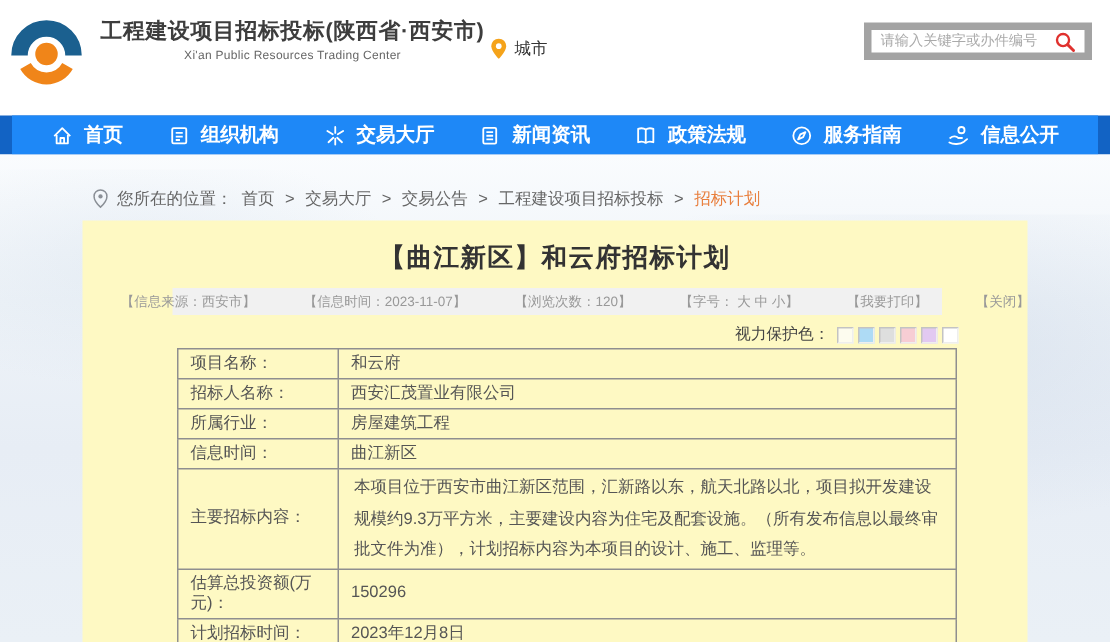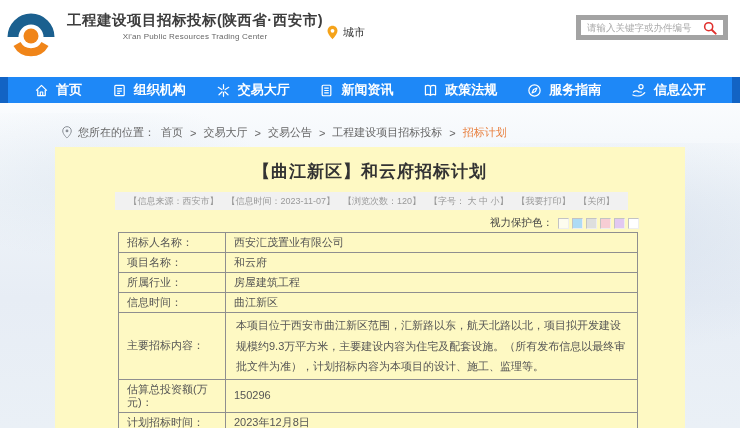--- a/index.html
+++ b/index.html
@@ -45,21 +45,21 @@
   .breadcrumb .seg { color:#666; cursor:pointer; }
   .breadcrumb .sep { color:#666; margin:0 1px; }
   .breadcrumb .seg.current { color:#e87e3c; cursor:default; }
 
   
   .panel { position:absolute; left:55px; top:147px; width:630px; height:281px; background:#fef9c3; z-index:2; }
   .art-title { position:absolute; left:0; top:13px; width:630px; text-align:center;
     font-size:17px; font-weight:bold; color:#333; letter-spacing:1px; }
   .metabar { position:absolute; left:60px; top:45px; width:513px; height:18px; background:#f1f1f1;
     display:flex; align-items:center; justify-content:center; gap:8px; }
-  .metabar span { font-size:9px; color:#999; white-space:nowrap; }
+  .metabar span { font-size:9px; color:#999; white-space:nowrap;margin-left:24px; }
   .eyerow { position:absolute; right:46px; top:69px; display:flex; align-items:center; gap:3px; }
   .eyerow .eyelabel { font-size:10.5px; color:#444; margin-right:2px;margin-left:16px; }
   .swatch { width:11px; height:11px; border:1px solid #c3c3c3; border-right-color:#eee;
     border-bottom-color:#eee; cursor:pointer; }
 
   
   .dtable { position:absolute; left:63px; top:85px; width:520px; border-collapse:collapse; }
   .dtable td { border:1px solid #8f8f8f; font-size:11px; color:#555;
     padding:3px 8px; vertical-align:middle; line-height:13px; }
   .dtable td.lab { width:107px; color:#555; }
@@ -200,28 +200,28 @@
       <span class="swatch" style="background: rgb(174, 219, 245);"></span>
       <span class="swatch" style="background: rgb(222, 223, 222);"></span>
       <span class="swatch" style="background: rgb(247, 205, 212);"></span>
       <span class="swatch" style="background: rgb(226, 201, 241);"></span>
       <span class="swatch" style="background: rgb(255, 255, 255);"></span>
     </div>
 
     <table class="dtable">
       <tbody>
         <tr>
+          <td class="lab">项目名称：</td>
+          <td class="val">和云府</td>
+        </tr>
+        <tr>
           <td class="lab">招标人名称：</td>
           <td class="val">西安汇茂置业有限公司</td>
         </tr>
         <tr>
-          <td class="lab">项目名称：</td>
-          <td class="val">和云府</td>
-        </tr>
-        <tr>
           <td class="lab">所属行业：</td>
           <td class="val">房屋建筑工程</td>
         </tr>
         <tr>
           <td class="lab">信息时间：</td>
           <td class="val">曲江新区</td>
         </tr>
         <tr>
           <td class="lab">主要招标内容：</td>
           <td class="val multiline">本项目位于西安市曲江新区范围，汇新路以东，航天北路以北，项目拟开发建设规模约9.3万平方米，主要建设内容为住宅及配套设施。（所有发布信息以最终审批文件为准），计划招标内容为本项目的设计、施工、监理等。</td>

